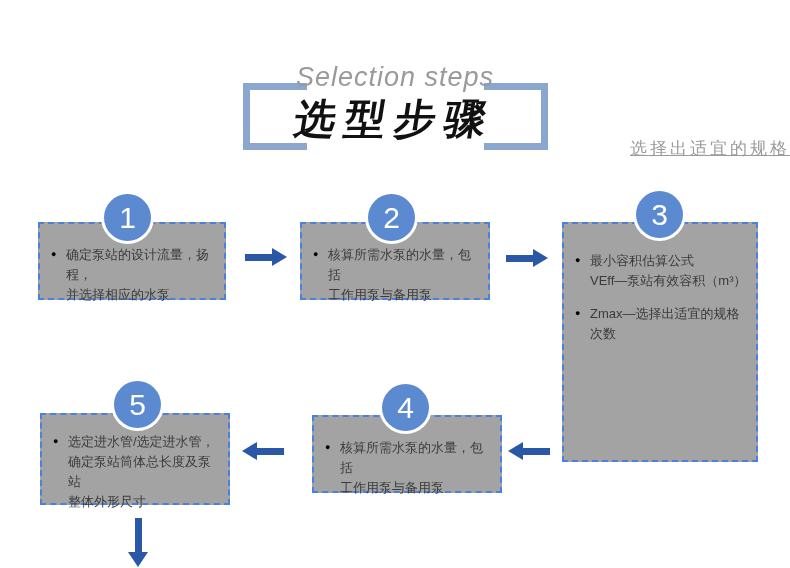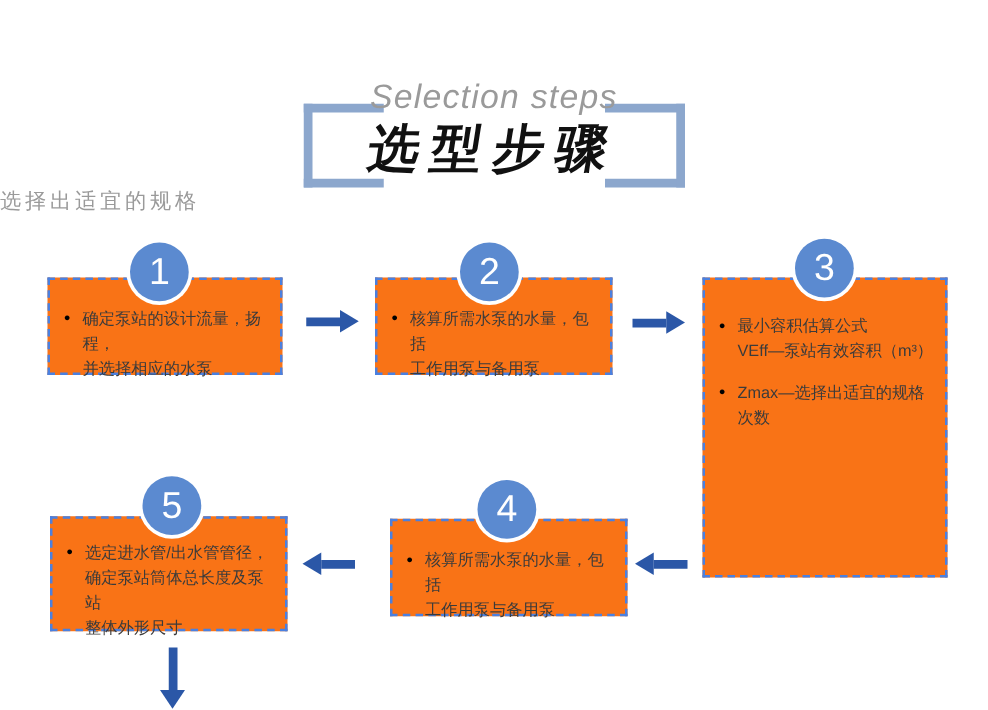--- a/index.html
+++ b/index.html
@@ -14,32 +14,32 @@
     font-style:italic; font-size:27px; letter-spacing:1px;
     color:var(--gray_text,#9a9a9a); font-weight:400;
   }
   .title-zh-wrap { position:absolute; left:0; right:0; top:92px; text-align:center; }
   .title-zh {
     display:inline-block; transform:skewX(-9deg);
     font-size:41px; font-weight:900; letter-spacing:9px;
     color:var(--title,#111111);
   }
   .subtitle {
-    position:absolute; left:0; right:0; top:149px; text-align:left;
-    font-size:17px; letter-spacing:3px; color:var(--gray_text,#9a9a9a);
+    position:absolute; left:0; right:0; top:137px; text-align:right;
+    font-size:17px; letter-spacing:3px; color:var(--gray_text,#9a9a9a);text-decoration:underline;
   }
   .bracket { position:absolute; top:83px; width:64px; height:67px; box-sizing:border-box; }
   .bracket-left  { left:243px; border-left:7px solid var(--bracket,#8ca7cd);
                    border-top:7px solid var(--bracket,#8ca7cd); border-bottom:7px solid var(--bracket,#8ca7cd); }
   .bracket-right { left:484px; border-right:7px solid var(--bracket,#8ca7cd);
                    border-top:7px solid var(--bracket,#8ca7cd); border-bottom:7px solid var(--bracket,#8ca7cd); }
 
   
   .step-box {
-    position:absolute; box-sizing:border-box; background:#f97316;
+    position:absolute; box-sizing:border-box; background:#a3a3a3;
     border:2px dashed var(--box_border,#4a80e0);
   }
   .box1 { left:38px;  top:222px; width:188px; height:78px;  padding:21px 6px 6px 10px; }
   .box2 { left:300px; top:222px; width:190px; height:78px;  padding:21px 6px 6px 10px; }
   .box3 { left:562px; top:222px; width:196px; height:240px; padding:27px 4px 6px 10px; }
   .box4 { left:312px; top:415px; width:190px; height:78px;  padding:21px 6px 6px 10px; }
   .box5 { left:40px;  top:413px; width:190px; height:92px;  padding:17px 6px 6px 10px; }
 
   .step-list { margin:0; padding:0; list-style:none; }
   .step-list li {
@@ -123,21 +123,21 @@
   <div class="step-box box4">
     <ul class="step-list">
       <li>核算所需水泵的水量，包括
 工作用泵与备用泵</li>
     </ul>
   </div>
 
   <div class="circle c5">5</div>
   <div class="step-box box5">
     <ul class="step-list">
-      <li>选定进水管/出水管管径，
+      <li>选定进水管/选定进水管，
 确定泵站筒体总长度及泵站
 整体外形尺寸</li>
     </ul>
   </div>
 
   <div class="arrow a1">
     <span class="shaft"></span>
       <span class="head-right"></span>
   </div>
   <div class="arrow a2">

